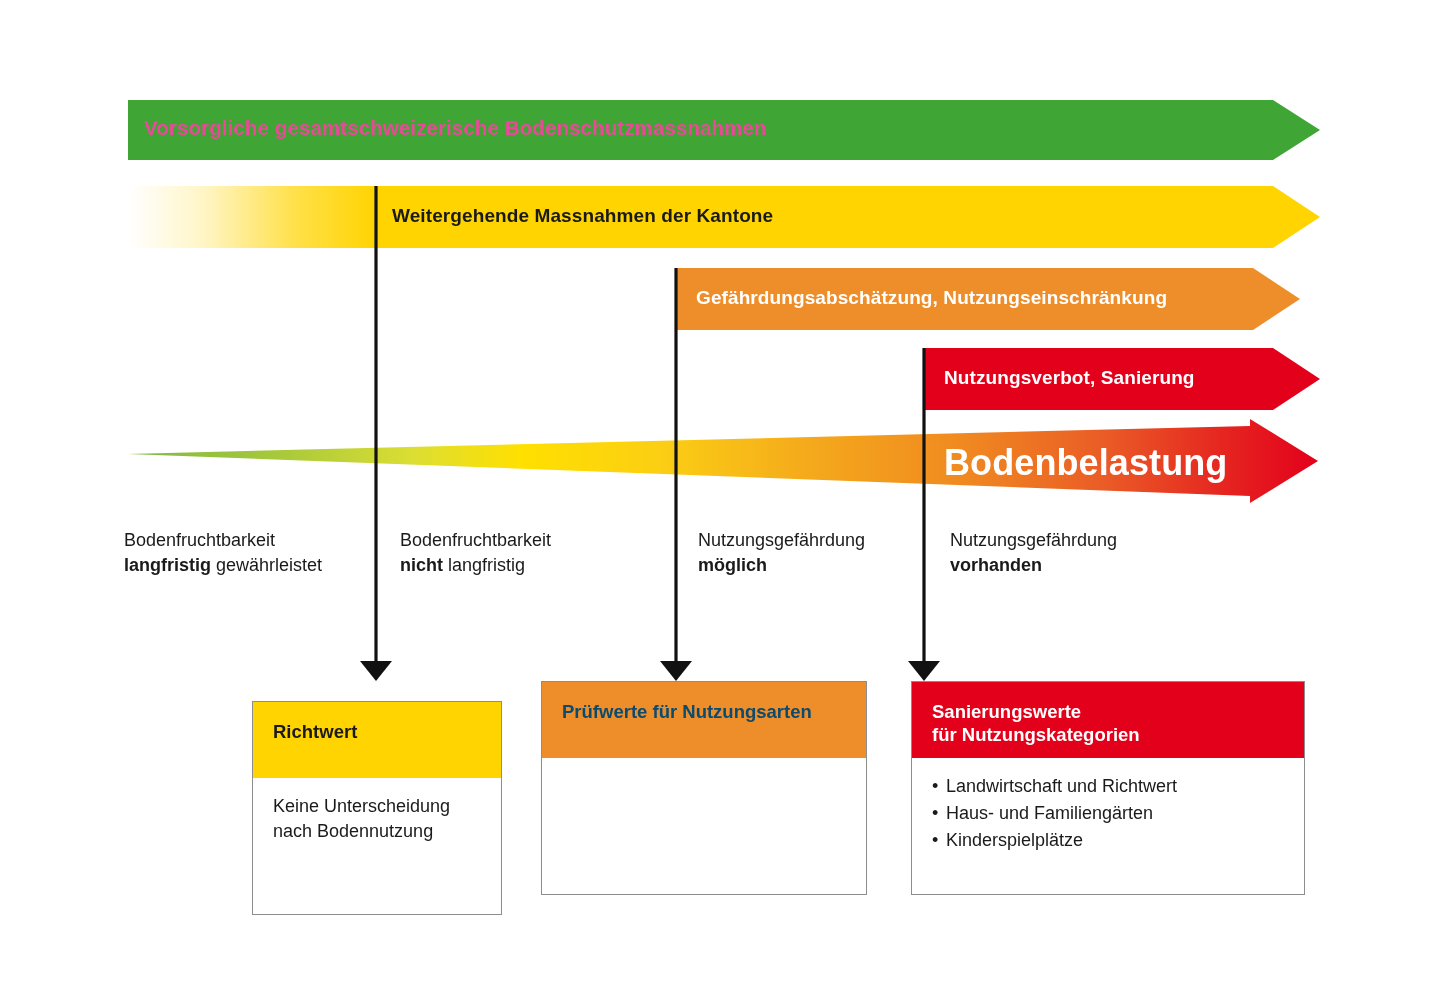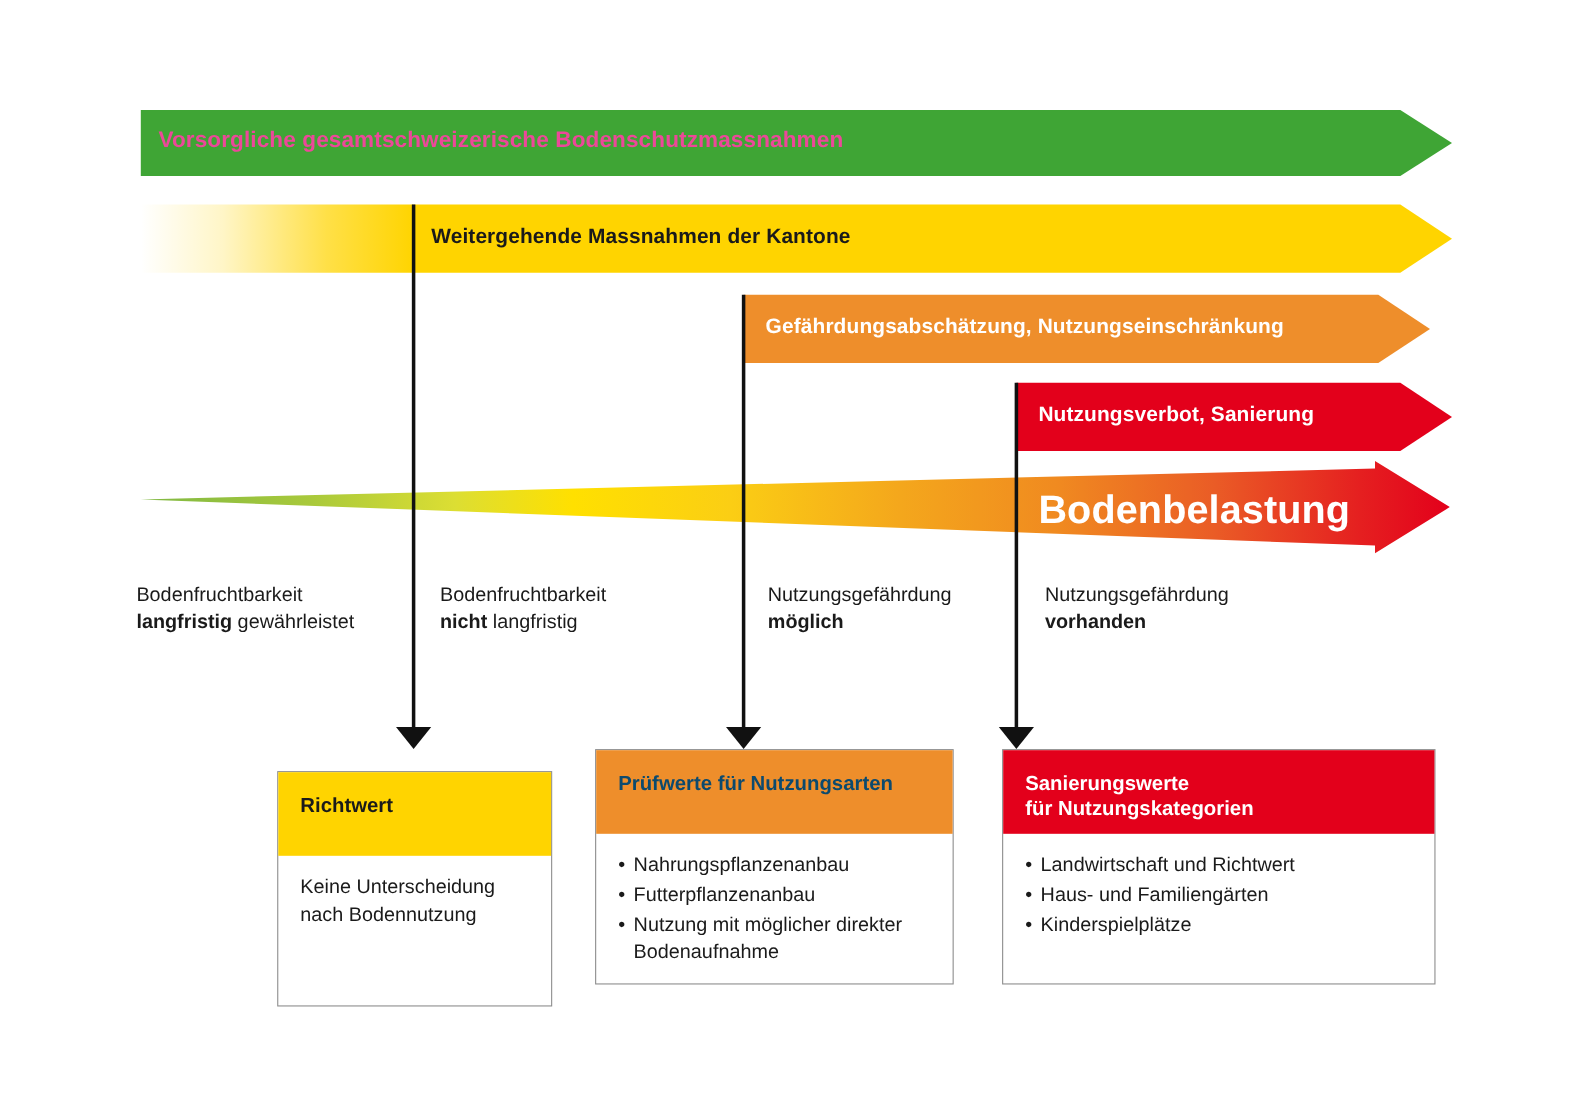--- a/index.html
+++ b/index.html
@@ -181,27 +181,20 @@
     </div>
     <div class="vbox-body">
       <p class="plain">Keine Unterscheidung nach Bodennutzung</p>
     </div>
   </div>
 
   <div class="vbox" id="box-pruefwerte">
     <div class="vbox-head">
       <span>Prüfwerte für Nutzungsarten</span>
     </div>
-    <div class="vbox-body">
-      <ul>
-        <li>Nahrungspflanzenanbau</li>
-        <li>Futterpflanzenanbau</li>
-        <li>Nutzung mit möglicher direkter Bodenaufnahme</li>
-      </ul>
-    </div>
   </div>
 
   <div class="vbox" id="box-sanierung">
     <div class="vbox-head">
       <span>Sanierungswerte</span><br>
       <span>für Nutzungskategorien</span>
     </div>
     <div class="vbox-body">
       <ul>
         <li>Landwirtschaft und Richtwert</li>

